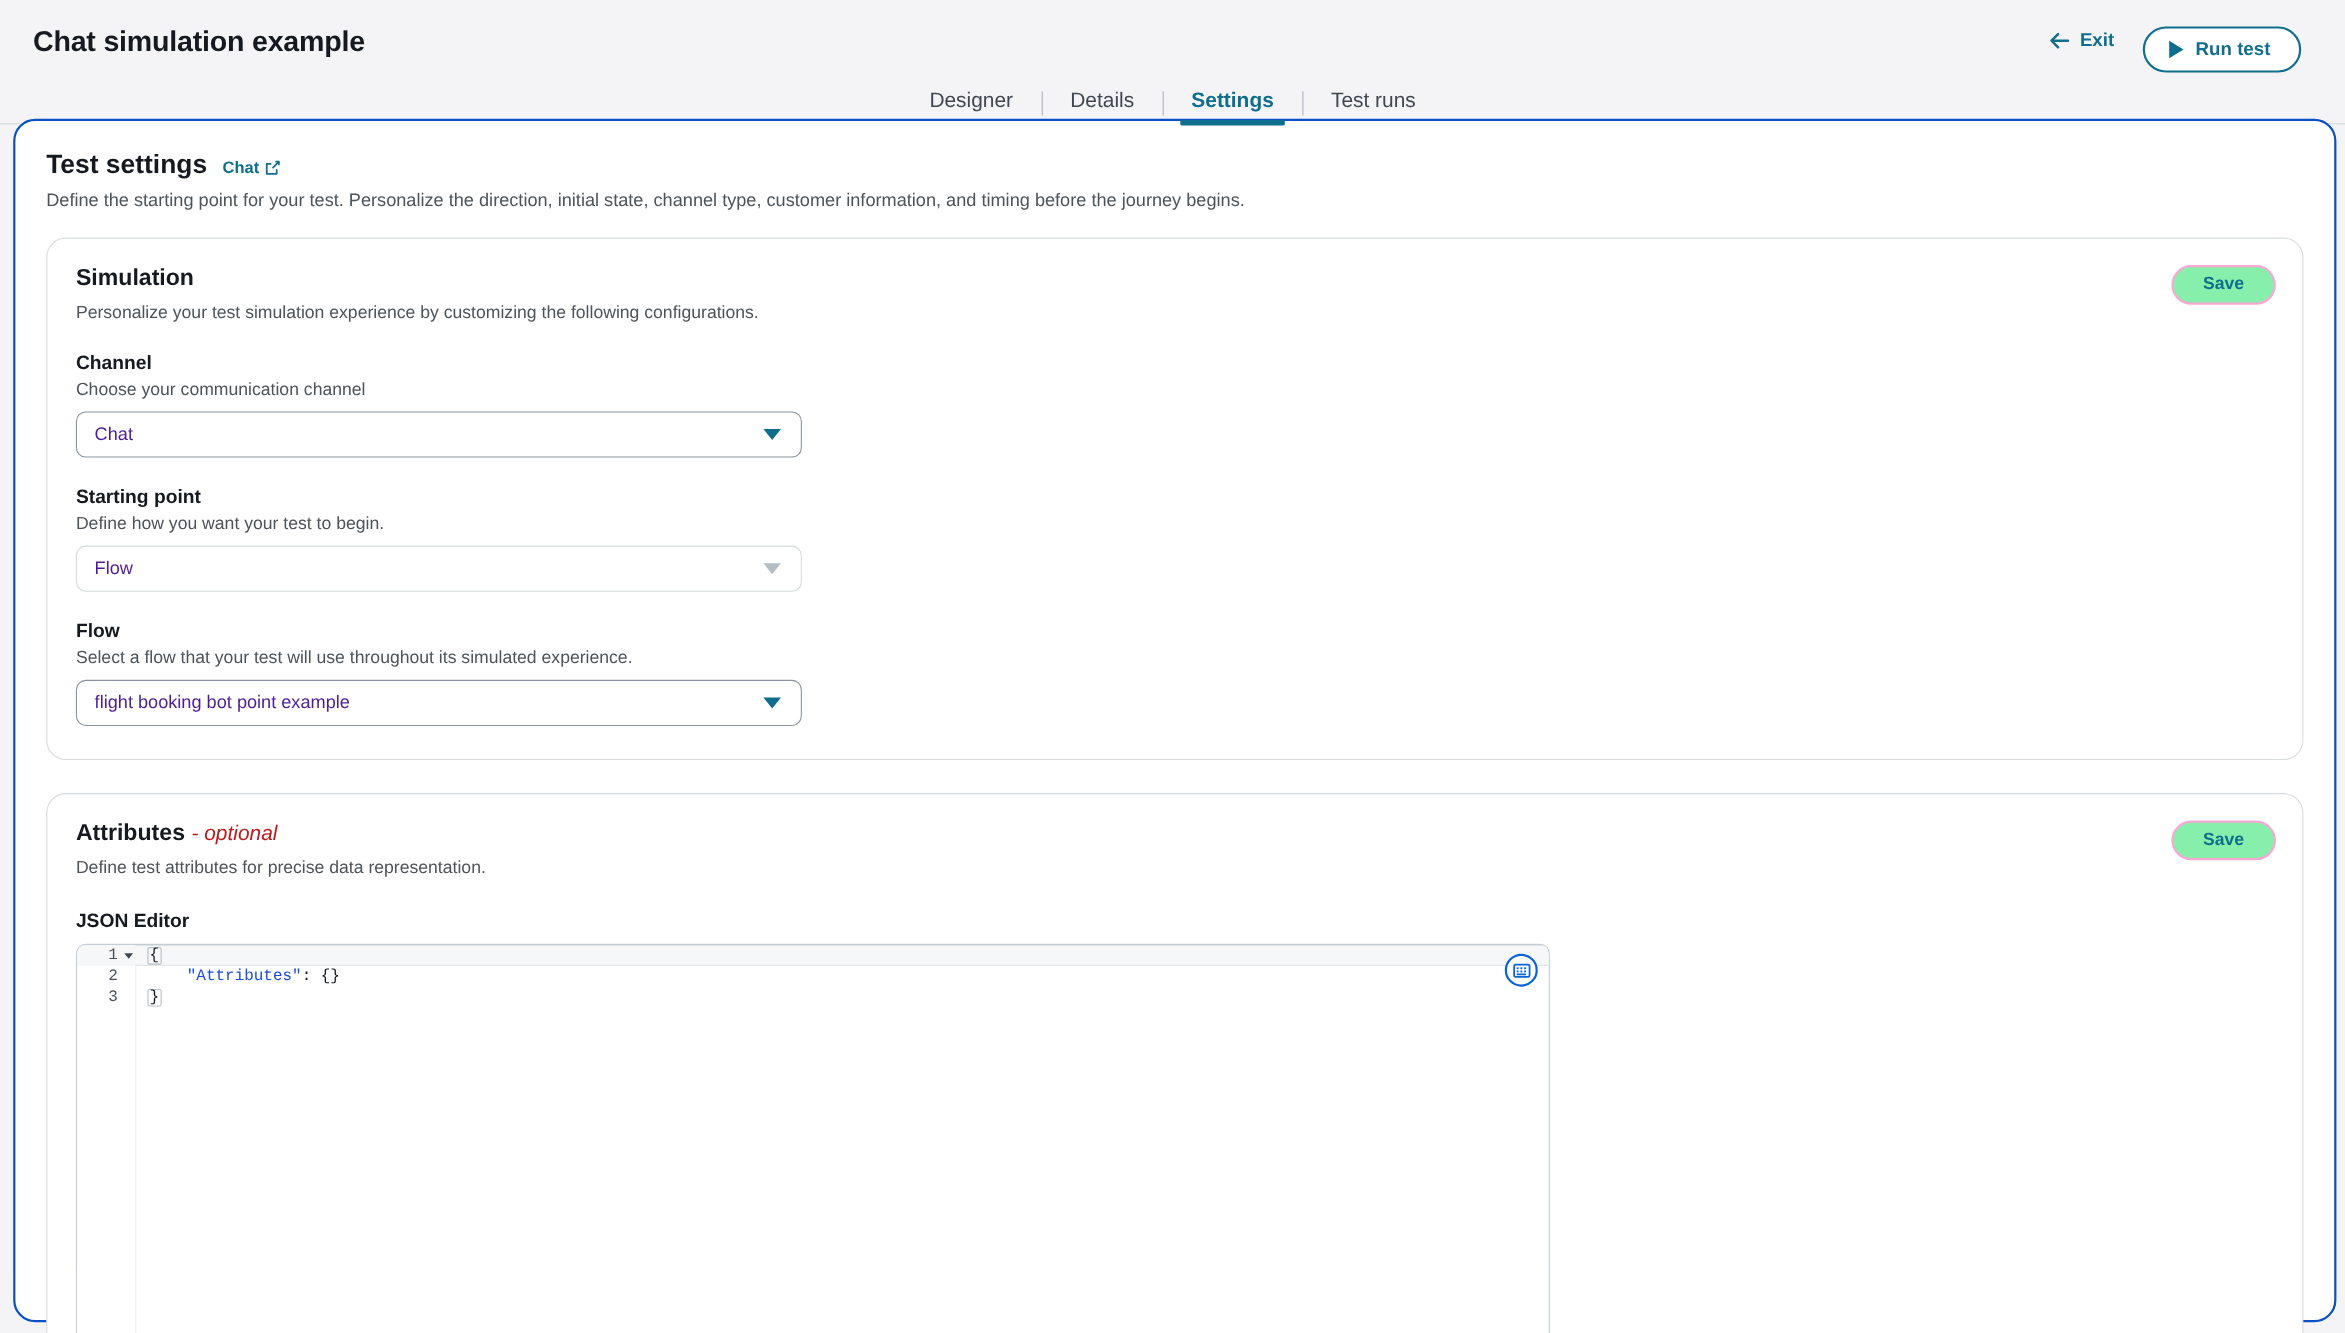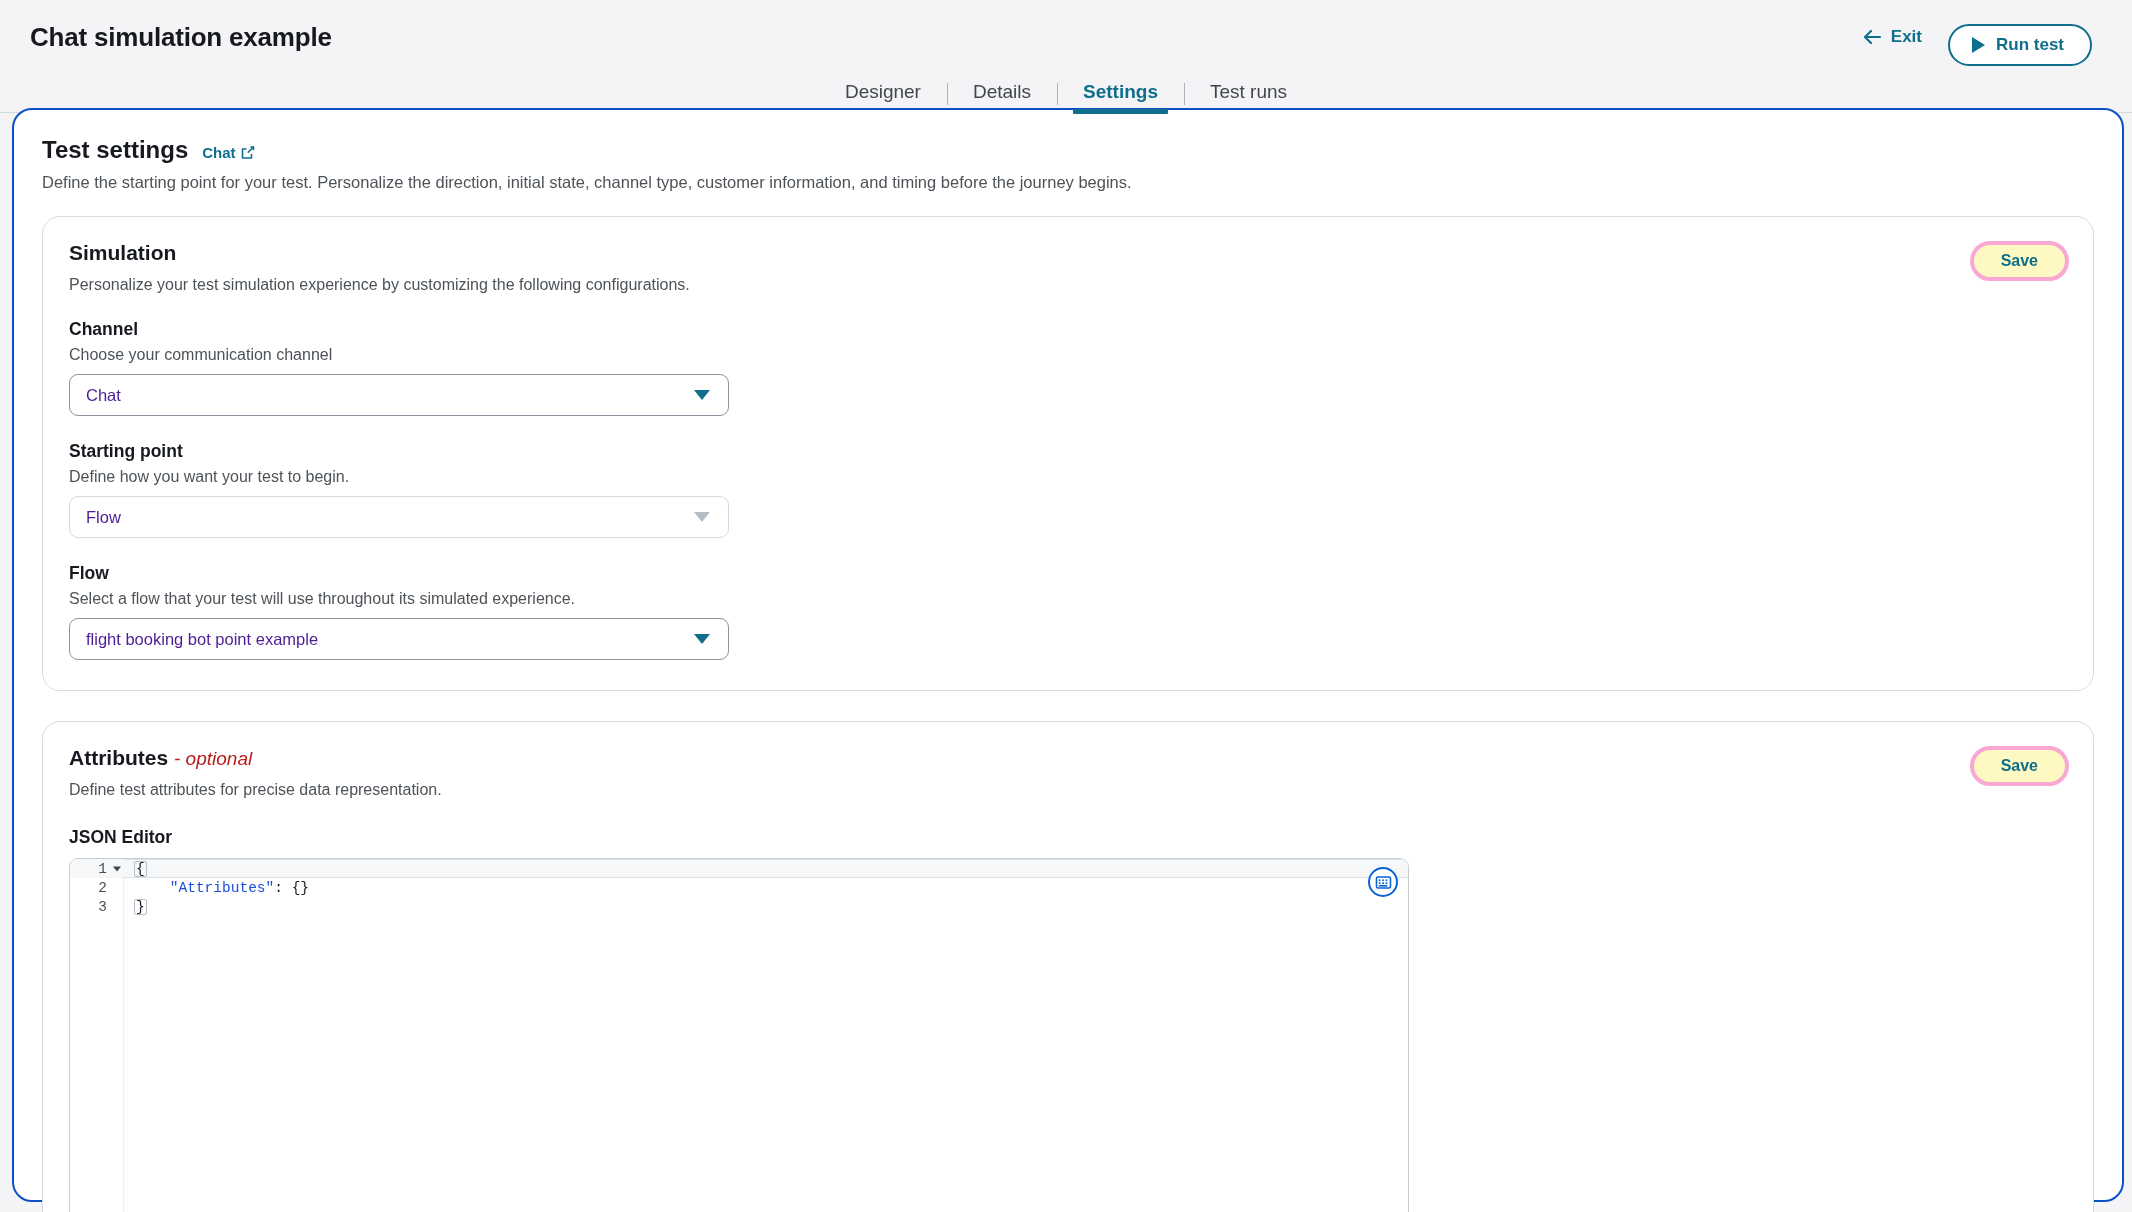--- a/index.html
+++ b/index.html
@@ -173,23 +173,23 @@
     font-size: 19px;
   }
   .card-desc {
     margin-top: 11px;
     font-size: 16px;
     color: #4d5358;
     text-align: right;
   }
   .save-btn {
     margin-left: auto;
-    border: 4px solid #f9a8d4;
+    border: 2px solid #f9a8d4;
     border-radius: 20px;
-    background: #fef9c3;
+    background: #86efac;
     color: #0f6e8c;
     font-size: 16px;
     font-weight: bold;
     padding: 7px 27px;
     cursor: pointer;
     font-family: "Liberation Sans", sans-serif;
   }
 
   
   .field { margin-top: 25px; }

